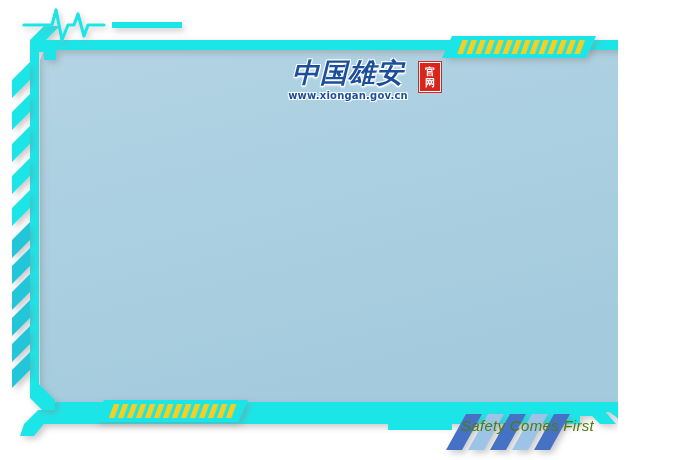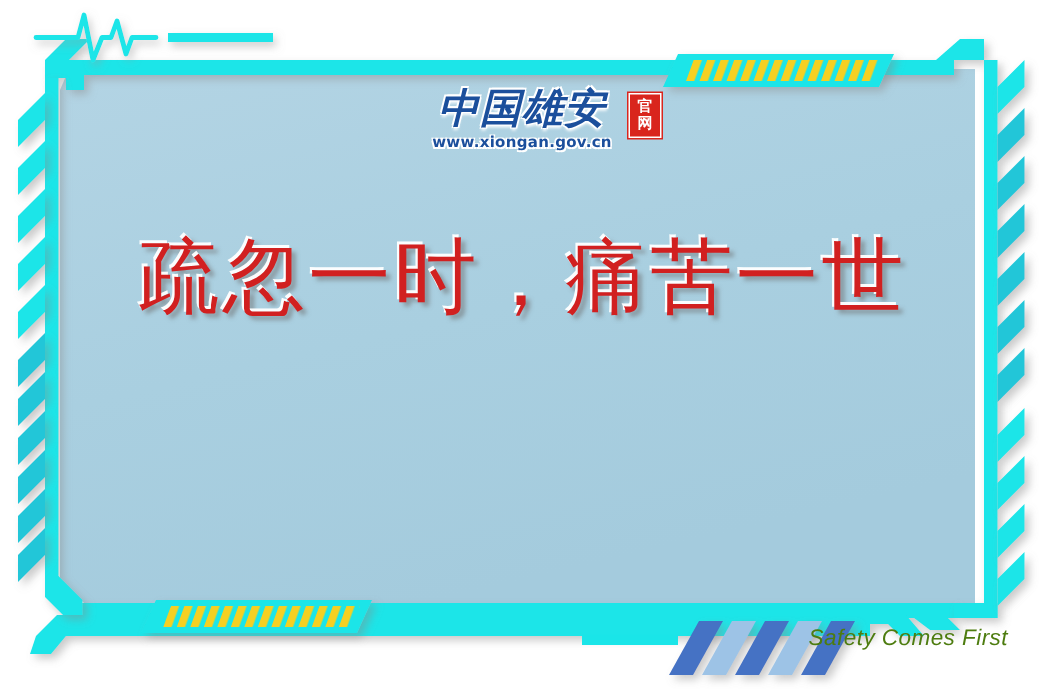--- a/index.html
+++ b/index.html
@@ -2,21 +2,21 @@
 <html><head>
 <meta charset="utf-8">
 <style>
   html, body {
     margin: 0;
     padding: 0;
     background: #ffffff;
   }
   #poster {
     position: relative;
-    width: 696px;
+    width: 618px;
     height: 460px;
     overflow: hidden;
     background: #ffffff;
     font-family: "Liberation Sans", sans-serif;
     user-select: none;
   }
 
   
   #frame-layer {
     position: absolute;
@@ -263,20 +263,19 @@
         <div id="logo-wordmark">中国雄安</div>
         <div id="logo-url">www.xiongan.gov.cn</div>
       </div>
       <div id="logo-seal">
         <span>官</span>
         <span>网</span>
       </div>
     </div>
 
     <div id="slogan">
-      <div class="slogan-line">疏忽一时，痛苦一世</div>
     </div>
 
   </div>
 
   <div id="tagline">Safety Comes First</div>
 
 </div>
 
 </body></html>

